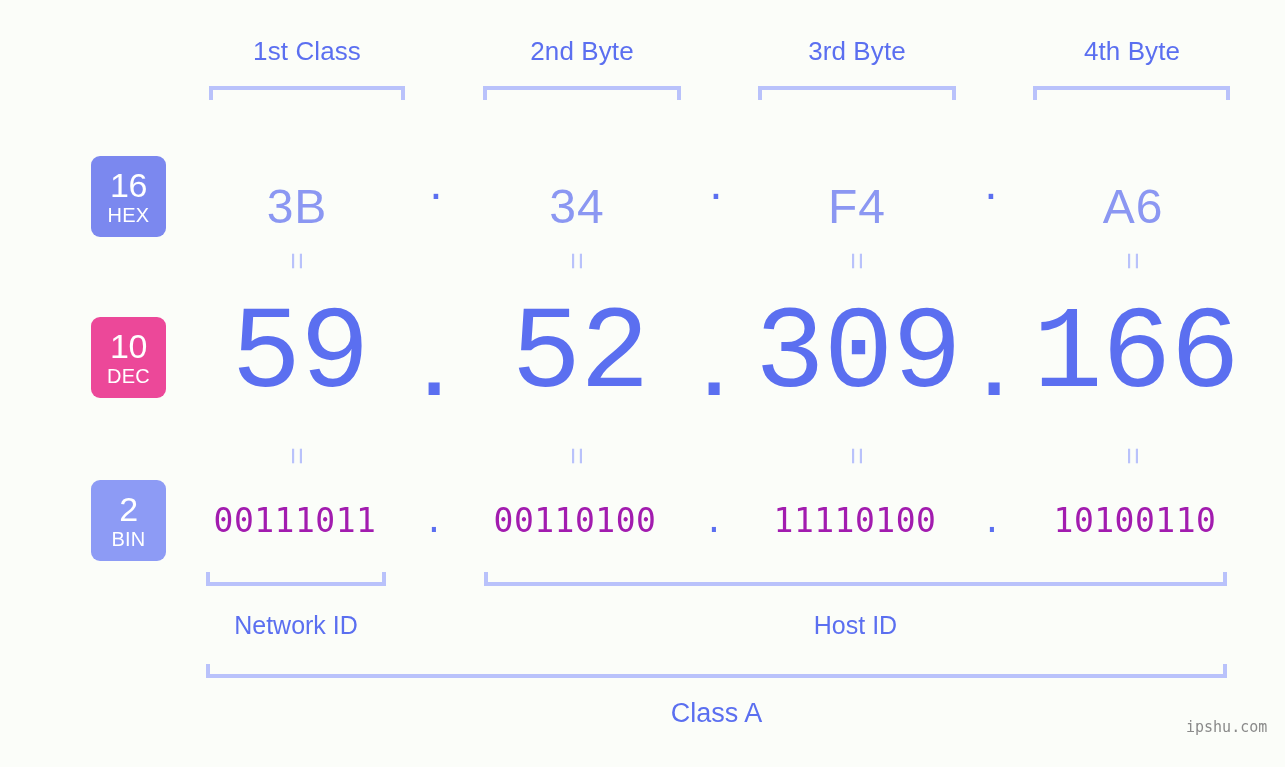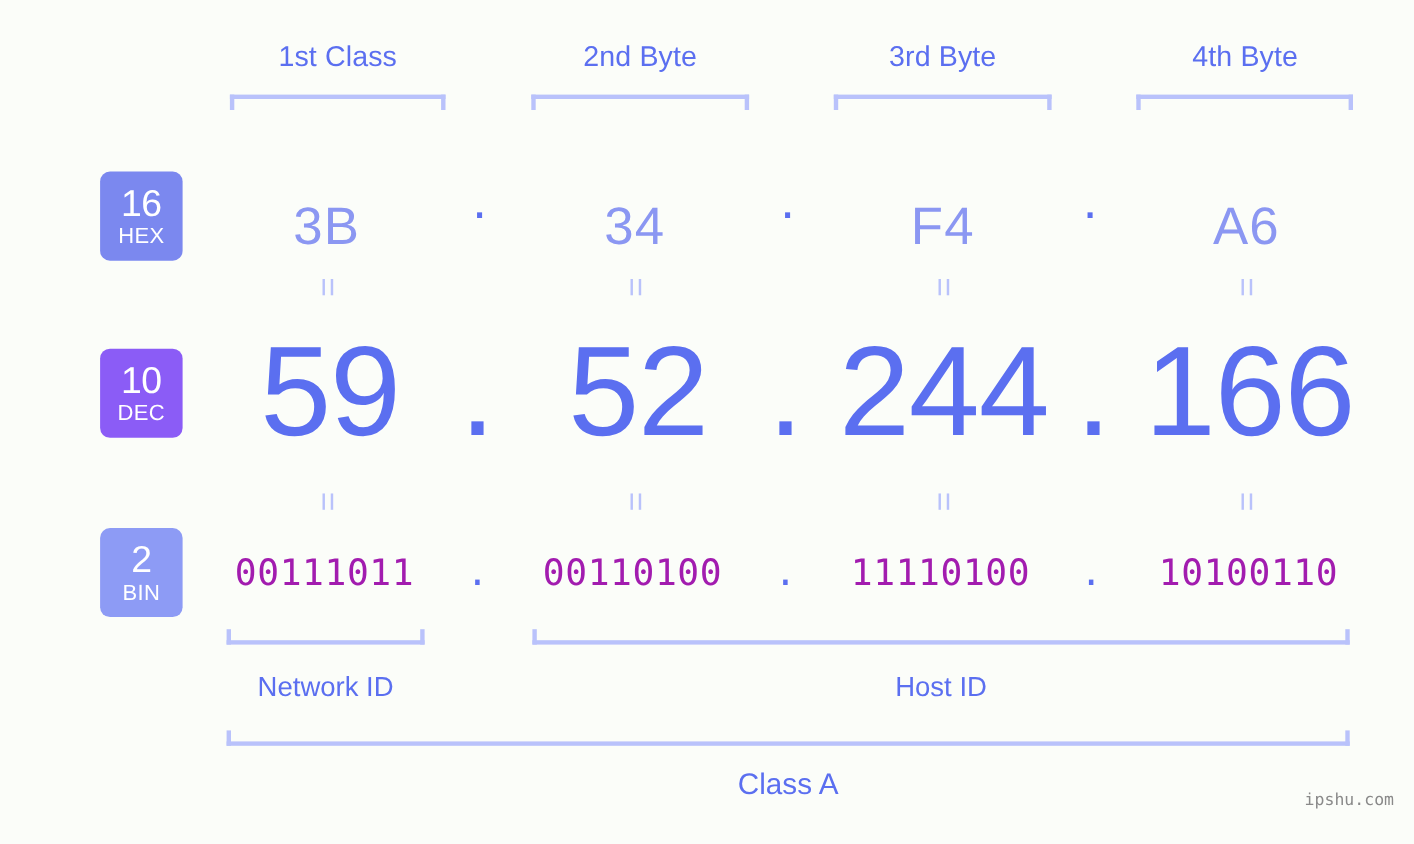--- a/index.html
+++ b/index.html
@@ -97,20 +97,21 @@
 
   
   .dec-val {
     position: absolute;
     font-size: 116px;
     color: #5b6ff0;
     text-align: center;
     white-space: nowrap;
     line-height: 1;
     letter-spacing: -1px;
+    font-family: Liberation Mono, monospace;
   }
   .dec-dot {
     position: absolute;
     font-size: 116px;
     color: #5b6ff0;
     line-height: 1;
     text-align: center;
   }
 
   
@@ -196,30 +197,30 @@
   <div class="hex-dot" style="left:688px; top:159px; width:56px;">.</div>
   <div class="hex-val" style="left:759px; top:159px; width:196px;">F4</div>
   <div class="hex-dot" style="left:963px; top:159px; width:56px;">.</div>
   <div class="hex-val" style="left:1035px; top:159px; width:196px;">A6</div>
 
   <div class="eq" style="left:277px; top:246px;">=</div>
   <div class="eq" style="left:557px; top:246px;">=</div>
   <div class="eq" style="left:837px; top:246px;">=</div>
   <div class="eq" style="left:1113px; top:246px;">=</div>
 
-  <div class="badge" style="left:47px; top:317px; background:#8b5cf6;">
+  <div class="badge" style="left:47px; top:317px; background:#ec4899;">
     <span class="num">10</span>
     <span class="nm">DEC</span>
   </div>
 
   <div class="dec-val" style="left:202px; top:297px; width:196px;">59</div>
   <div class="dec-dot" style="left:398px; top:297px; width:72px;">.</div>
   <div class="dec-val" style="left:482px; top:297px; width:196px;">52</div>
   <div class="dec-dot" style="left:678px; top:297px; width:72px;">.</div>
-  <div class="dec-val" style="left:748px; top:297px; width:220px;">244</div>
+  <div class="dec-val" style="left:748px; top:297px; width:220px;">309</div>
   <div class="dec-dot" style="left:958px; top:297px; width:72px;">.</div>
   <div class="dec-val" style="left:1026px; top:297px; width:220px;">166</div>
 
   <div class="eq" style="left:277px; top:441px;">=</div>
   <div class="eq" style="left:557px; top:441px;">=</div>
   <div class="eq" style="left:837px; top:441px;">=</div>
   <div class="eq" style="left:1113px; top:441px;">=</div>
 
   <div class="badge" style="left:47px; top:480px; background:#8d9bf5;">
     <span class="num">2</span>

